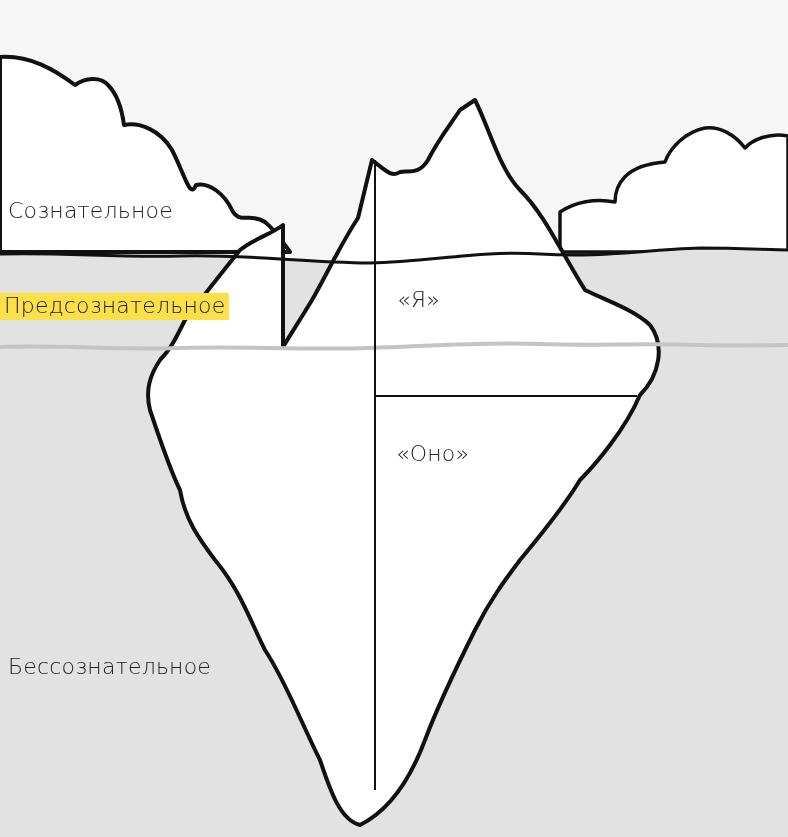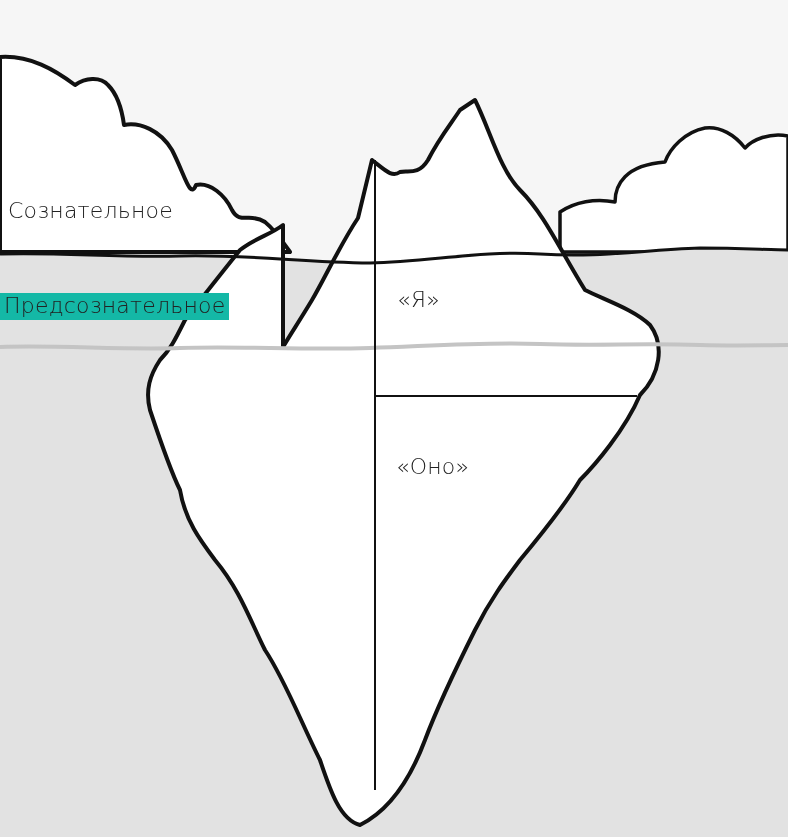--- a/index.html
+++ b/index.html
@@ -1,20 +1,20 @@
 <!DOCTYPE html>
 <html><head>
 <meta charset="utf-8">
 <style>
   html,body{margin:0;padding:0;}
   body{width:788px;height:837px;overflow:hidden;background:#f6f6f6;font-family:"DejaVu Sans","Liberation Sans",sans-serif;}
   #stage{position:relative;width:788px;height:837px;}
   svg{position:absolute;left:0;top:0;}
   .lbl{position:absolute;color:#222;font-size:22px;letter-spacing:0.2px;white-space:nowrap;font-family:"DejaVu Sans",sans-serif;font-weight:300;}
-  .lbl.bg{background:#14b8a6;padding:0 4px 2px 4px;}
+  .lbl.bg{background:#fde047;padding:0 4px 2px 4px;}
 </style>
 </head>
 <body>
 
 <div id="stage">
   <svg width="788" height="837" viewBox="0 0 788 837">
 
     <rect x="0" y="0" width="788" height="837" fill="#f6f6f6"></rect>
 
     <path d="M0,57 C30,55 55,70 75,85 C85,78 100,76 108,85 C118,95 122,110 124,125 C140,122 160,130 172,150 C185,175 190,200 196,185 C210,182 225,195 232,210 C240,225 250,212 265,222 C275,230 283,242 290,252 L0,252 Z" fill="#ffffff" stroke="#111" stroke-width="4" stroke-linejoin="round"></path>
@@ -28,16 +28,17 @@
     <path d="M0,254 C60,252 120,258 180,256 C240,254 300,262 370,263 C430,262 480,250 540,254 C600,258 640,250 700,248 C740,248 770,250 788,250" fill="none" stroke="#111" stroke-width="3"></path>
 
     <path d="M0,347 C60,345 120,350 180,348 C240,346 300,350 370,348 C430,346 480,342 540,344 C600,346 640,343 700,345 C740,346 770,345 788,345" fill="none" stroke="#c4c4c4" stroke-width="4"></path>
 
     <line x1="375" y1="160" x2="375" y2="790" stroke="#111" stroke-width="2"></line>
     <line x1="375" y1="396" x2="637" y2="396" stroke="#111" stroke-width="2"></line>
   </svg>
 
   <div class="lbl" style="left:8px;top:198px;">Сознательное</div>
   <div class="lbl bg" style="left:0px;top:293px;">Предсознательное</div>
+  <div class="lbl" style="left:8px;top:654px;">Бессознательное</div>
 
   <div class="lbl" style="left:397px;top:287px;">«Я»</div>
-  <div class="lbl" style="left:396px;top:454px;">«Оно»</div>
+  <div class="lbl" style="left:396px;top:441px;">«Оно»</div>
 </div>
 
 </body></html>

